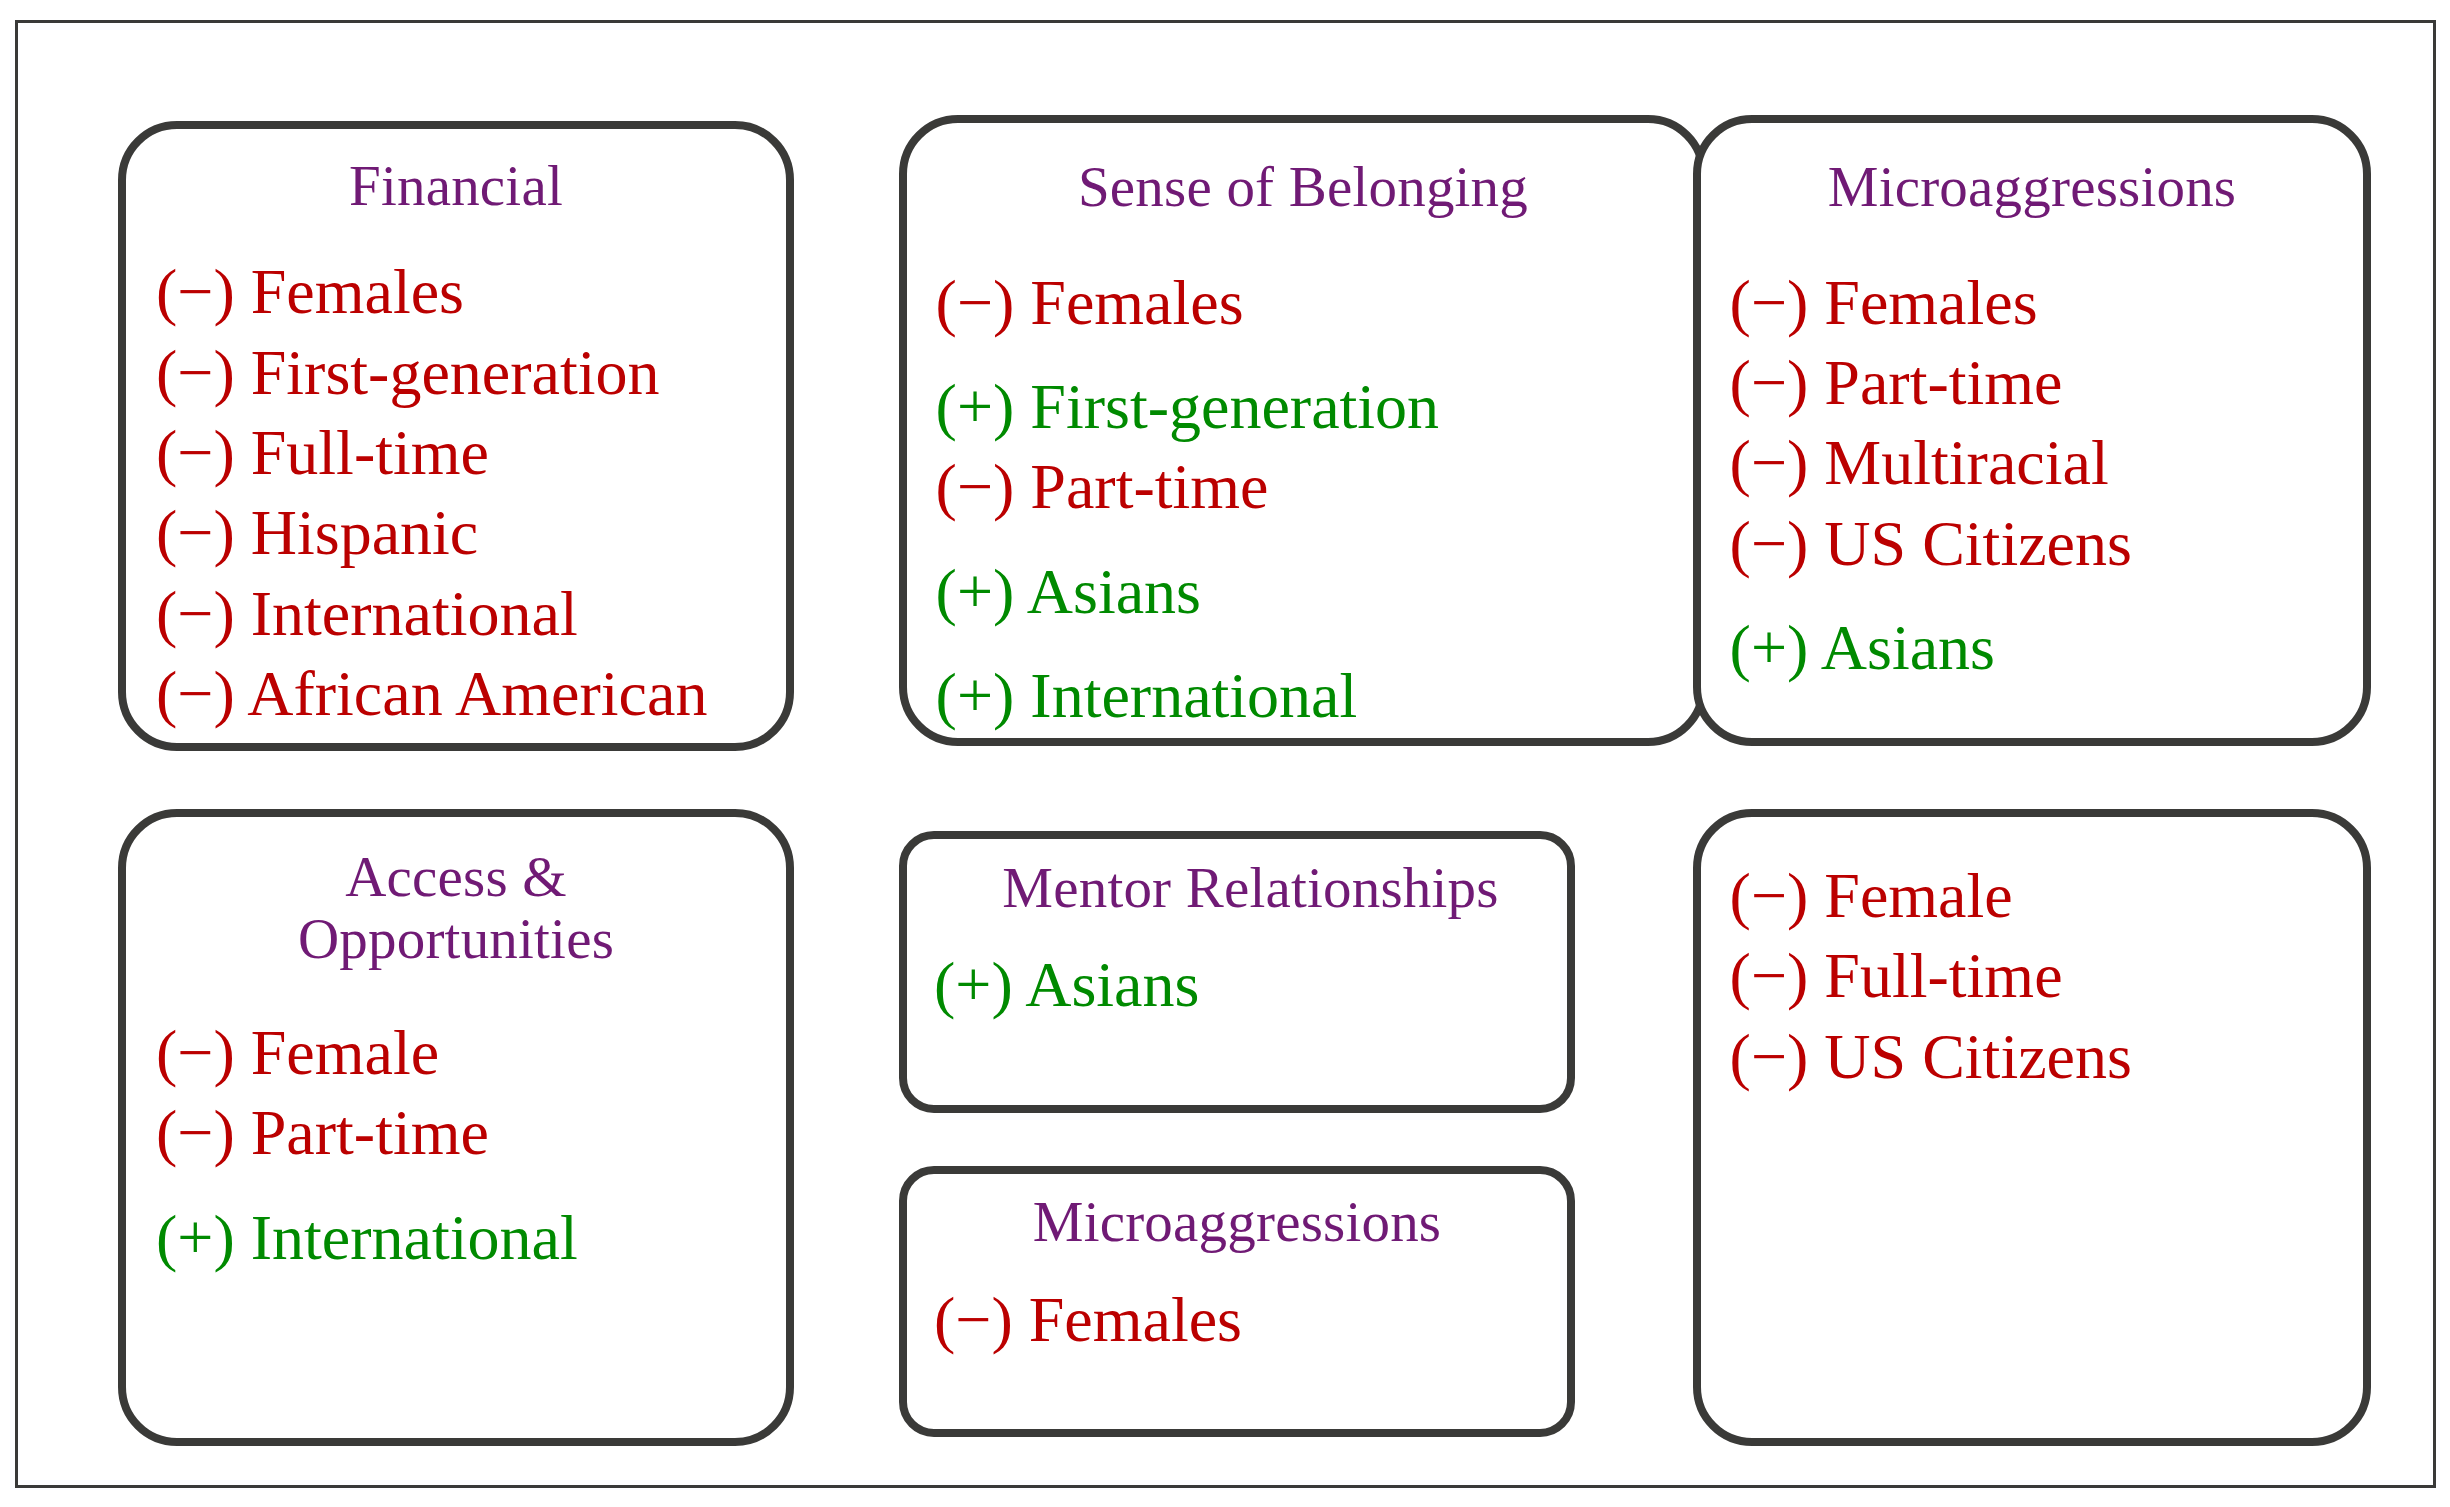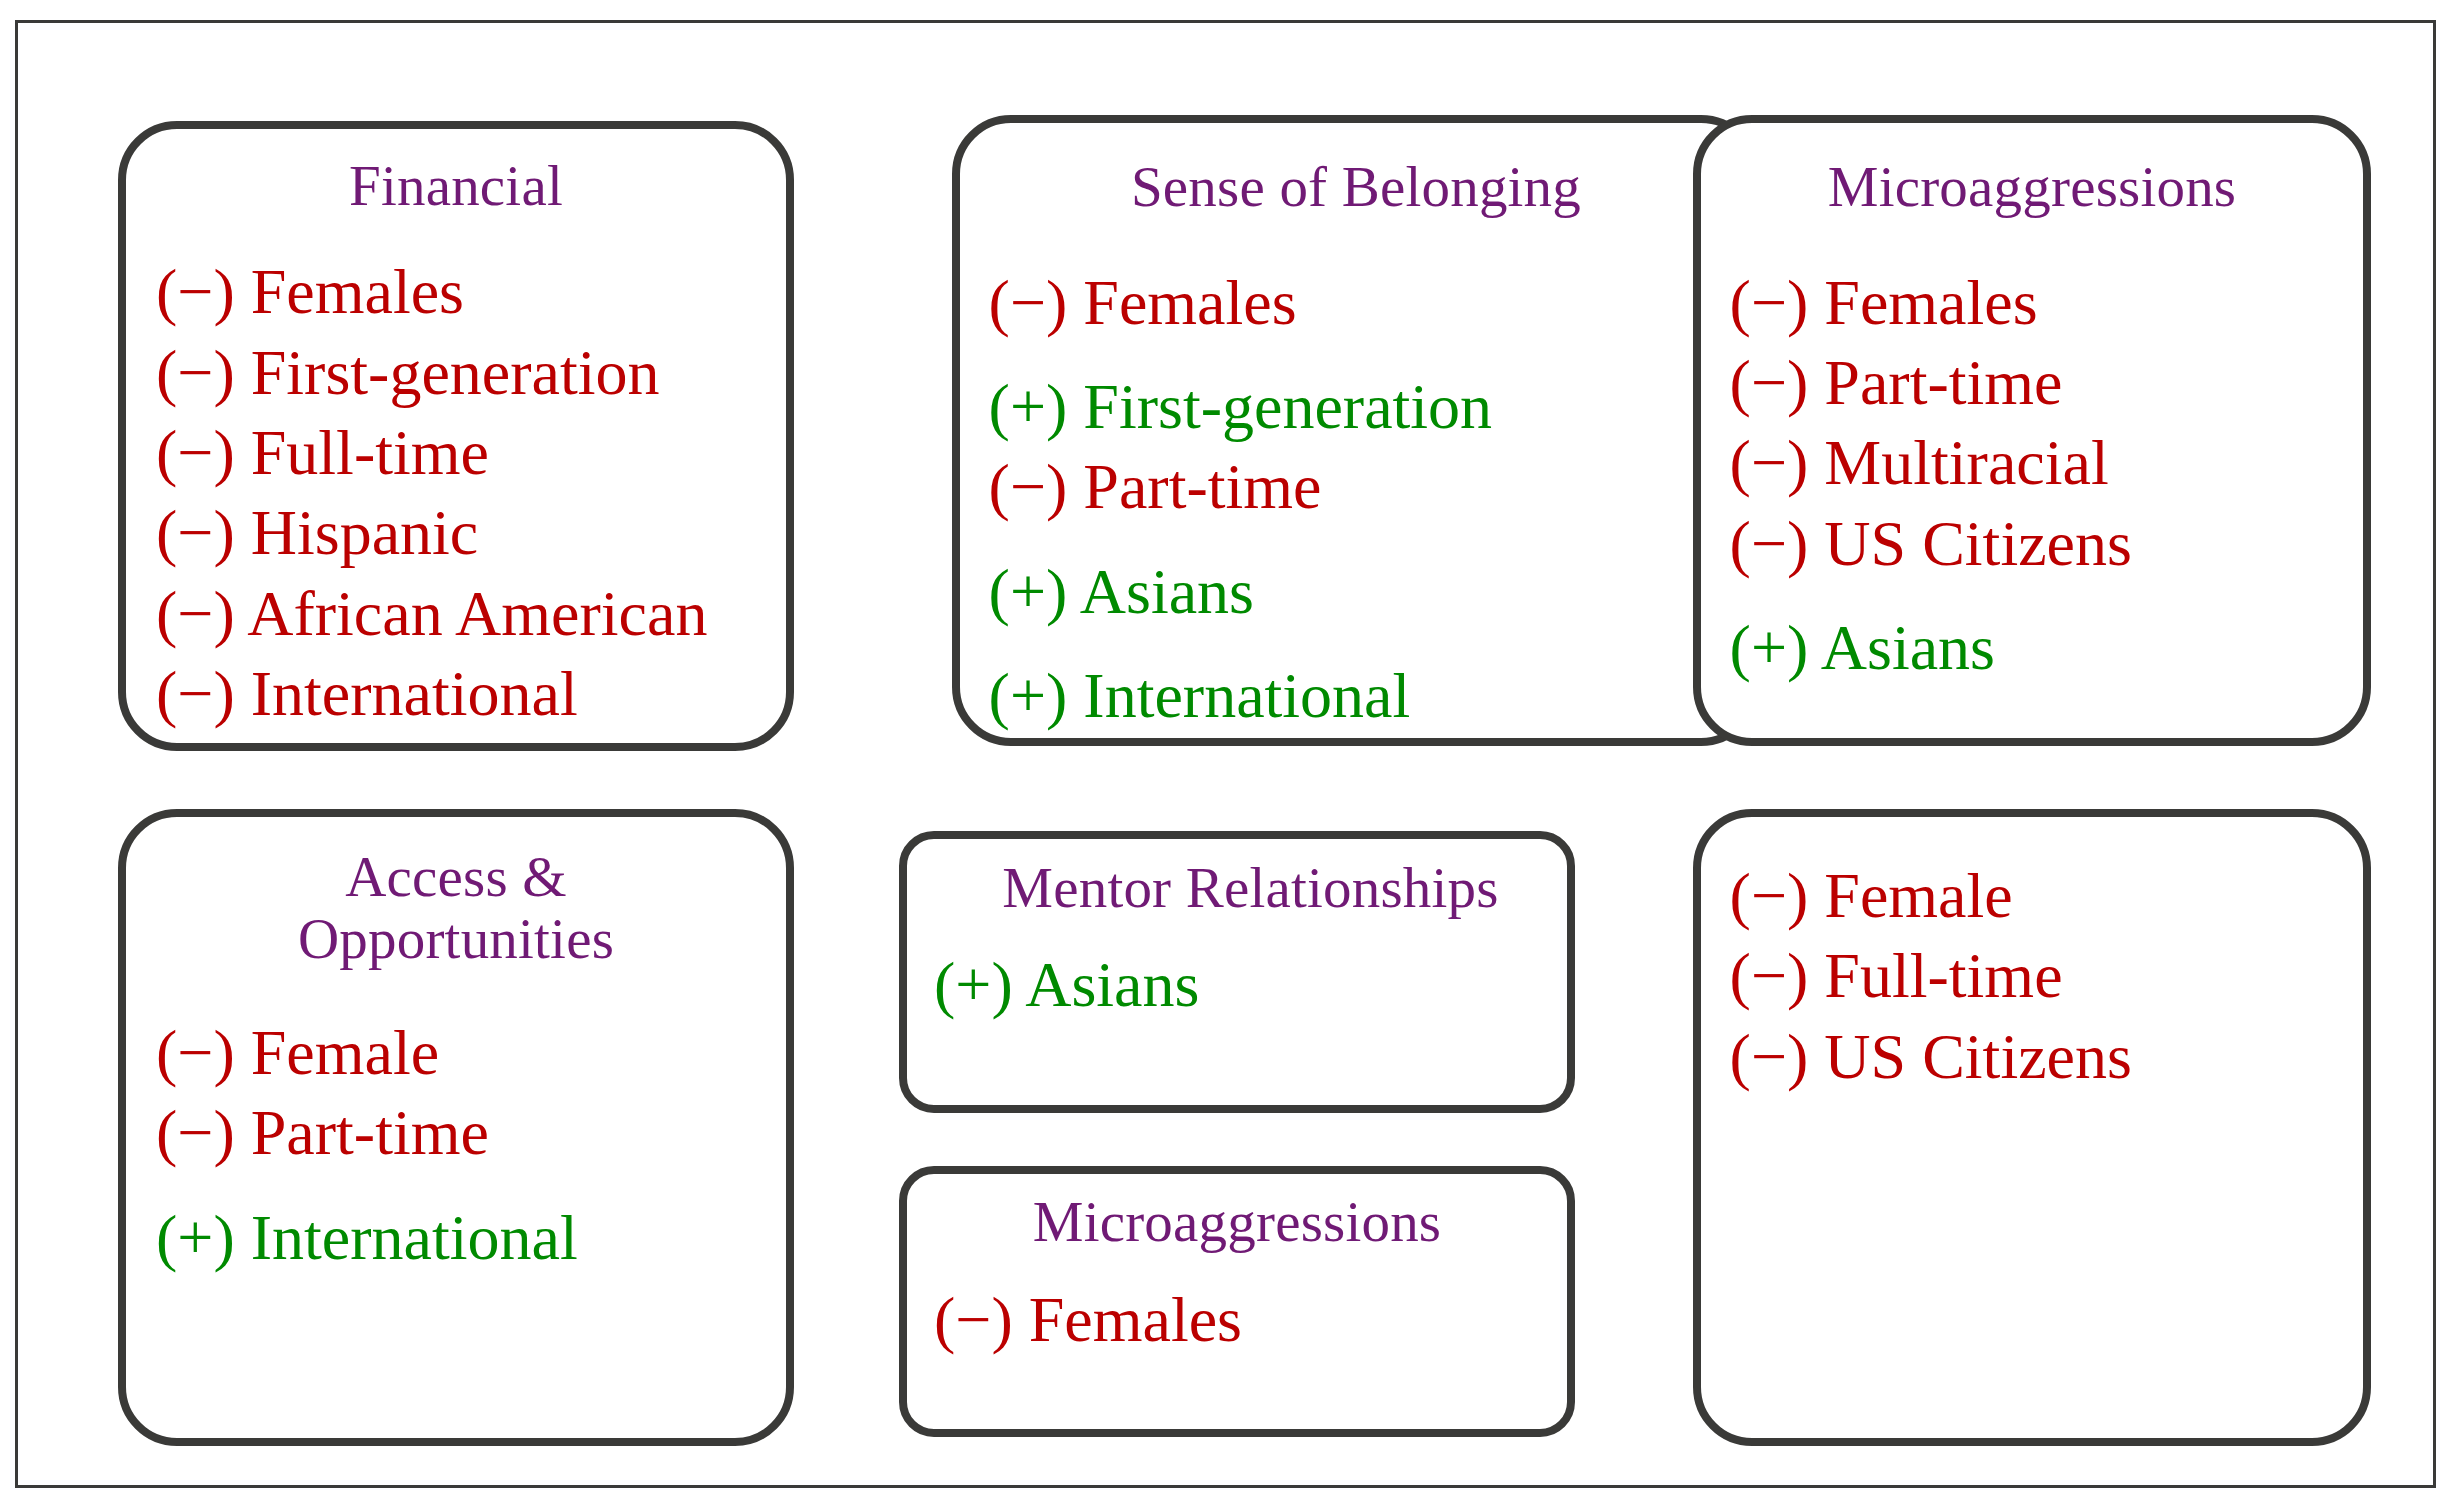--- a/index.html
+++ b/index.html
@@ -51,21 +51,21 @@
   .item.neg{color:#bb0000;}
   .item.pos{color:#008a00;margin-top:24px;}
   .sign{display:inline;}
   .label{display:inline;}
 
   
   #box-financial{left:100px;top:98px;width:676px;height:630px;}
   #box-financial .box-title{margin-top:25.6px;}
   #box-financial .items{margin-top:35px;padding-left:30px;}
 
-  #box-belonging{left:934px;top:92px;width:808px;height:631px;}
+  #box-belonging{left:881px;top:92px;width:808px;height:631px;}
   #box-belonging .box-title{margin-top:33px;}
   #box-belonging .items{margin-top:44px;padding-left:28.6px;}
 
   #box-microaggressions{left:1675px;top:92px;width:678px;height:631px;}
   #box-microaggressions .box-title{margin-top:33px;}
   #box-microaggressions .items{margin-top:44px;padding-left:28.6px;}
 
   #box-access{left:100px;top:786px;width:676px;height:637px;}
   #box-access .box-title{margin-top:28.6px;}
   #box-access .items{margin-top:42px;padding-left:30px;}
@@ -102,25 +102,25 @@
         <li class="item neg">
           <span class="sign">(−)</span>
           <span class="label">Full-time</span>
         </li>
         <li class="item neg">
           <span class="sign">(−)</span>
           <span class="label">Hispanic</span>
         </li>
         <li class="item neg">
           <span class="sign">(−)</span>
+          <span class="label">International</span>
+        </li>
+        <li class="item neg">
+          <span class="sign">(−)</span>
           <span class="label">African American</span>
-        </li>
-        <li class="item neg">
-          <span class="sign">(−)</span>
-          <span class="label">International</span>
         </li>
       </ul>
     </div>
 
     <div class="box r-lg" id="box-belonging">
       <div class="box-title">Sense of Belonging</div>
       <ul class="items">
         <li class="item neg">
           <span class="sign">(−)</span>
           <span class="label">Females</span>

